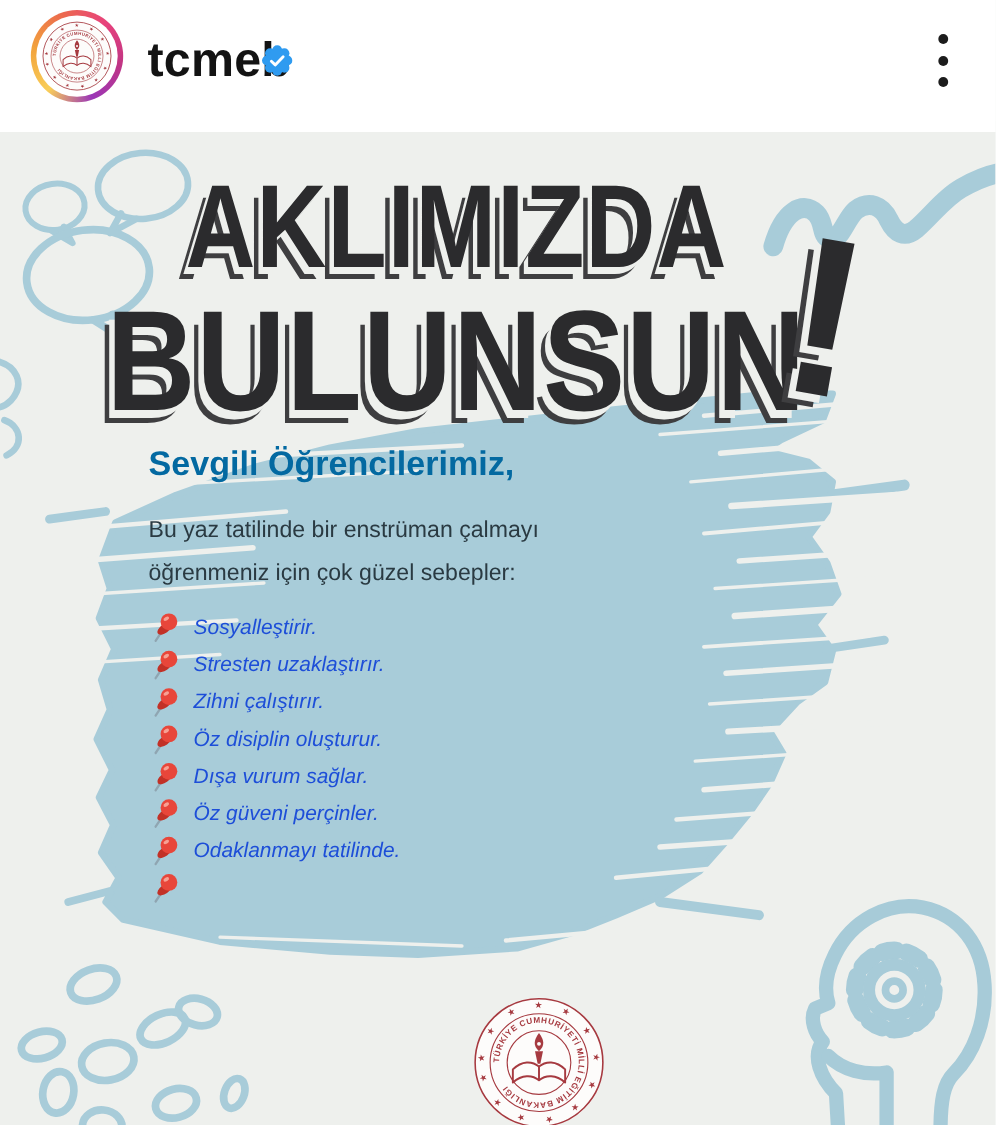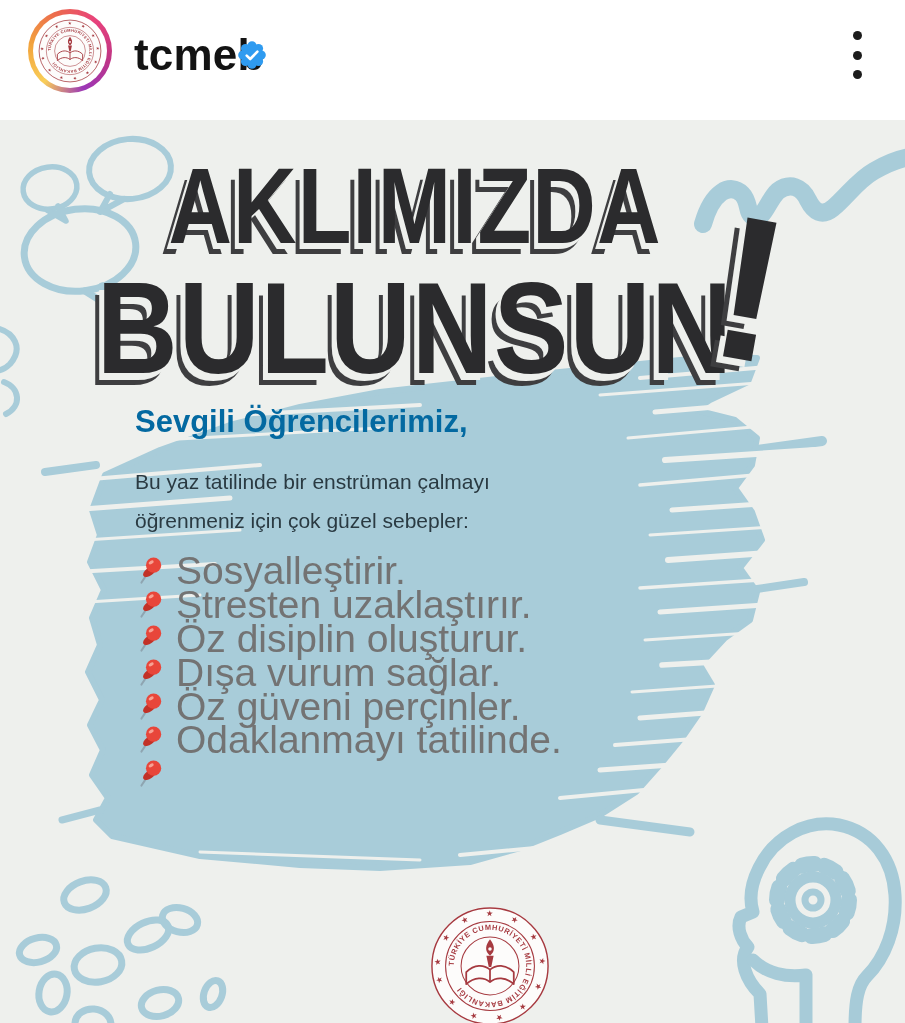--- a/index.html
+++ b/index.html
@@ -27,21 +27,21 @@
   .t1{font-size:88px;letter-spacing:1px;transform:scaleY(1.22);transform-origin:50% 100%;
     text-shadow:-4px 5px 0 #eef0ed,-8px 9px 0 #3e3e40;}
   .t2{font-size:112px;letter-spacing:1px;margin-top:4px;transform:scaleY(1.16);transform-origin:50% 0%;
     text-shadow:-5px 6px 0 #eef0ed,-9px 10px 0 #3e3e40;}
   .excl{position:absolute;left:716px;top:66px;z-index:2;font-size:205px;font-weight:700;color:#2b2b2d;
     line-height:1;transform:rotate(10deg);text-shadow:-6px 7px 0 #eef0ed,-11px 12px 0 #3e3e40;}
 
   .greeting{position:absolute;left:135px;top:284px;z-index:2;font-size:31px;font-weight:700;color:#0369a1;}
   .intro{position:absolute;left:135px;top:342px;z-index:2;font-size:21px;color:#2a3a42;line-height:39px;}
   .reasons{position:absolute;left:138px;top:434px;z-index:2;margin:0;padding:0;list-style:none;
-    font-size:39px;color:#737373;}
+    font-size:19px;color:#1d4ed8;font-style:italic;}
   .reasons li{height:33.9px;display:flex;align-items:center;white-space:nowrap;}
   .pin{width:30px;height:30px;margin-right:8px;flex:0 0 auto;}
 
   .footer-seal{position:absolute;left:428px;top:784px;width:124px;height:124px;z-index:2;}
   .footer-seal svg{width:124px;height:124px;display:block;}
 </style>
 </head>
 <body>
 
 <svg width="0" height="0" style="position:absolute" aria-hidden="true">
@@ -214,20 +214,26 @@
       <li>
           <svg class="pin" viewBox="0 0 26 26">
             <use href="#pushpin"></use>
           </svg>
           <span>Stresten uzaklaştırır.</span>
         </li>
       <li>
           <svg class="pin" viewBox="0 0 26 26">
             <use href="#pushpin"></use>
           </svg>
+          <span>Zihni çalıştırır.</span>
+        </li>
+      <li>
+          <svg class="pin" viewBox="0 0 26 26">
+            <use href="#pushpin"></use>
+          </svg>
           <span>Öz disiplin oluşturur.</span>
         </li>
       <li>
           <svg class="pin" viewBox="0 0 26 26">
             <use href="#pushpin"></use>
           </svg>
           <span>Dışa vurum sağlar.</span>
         </li>
       <li>
           <svg class="pin" viewBox="0 0 26 26">

